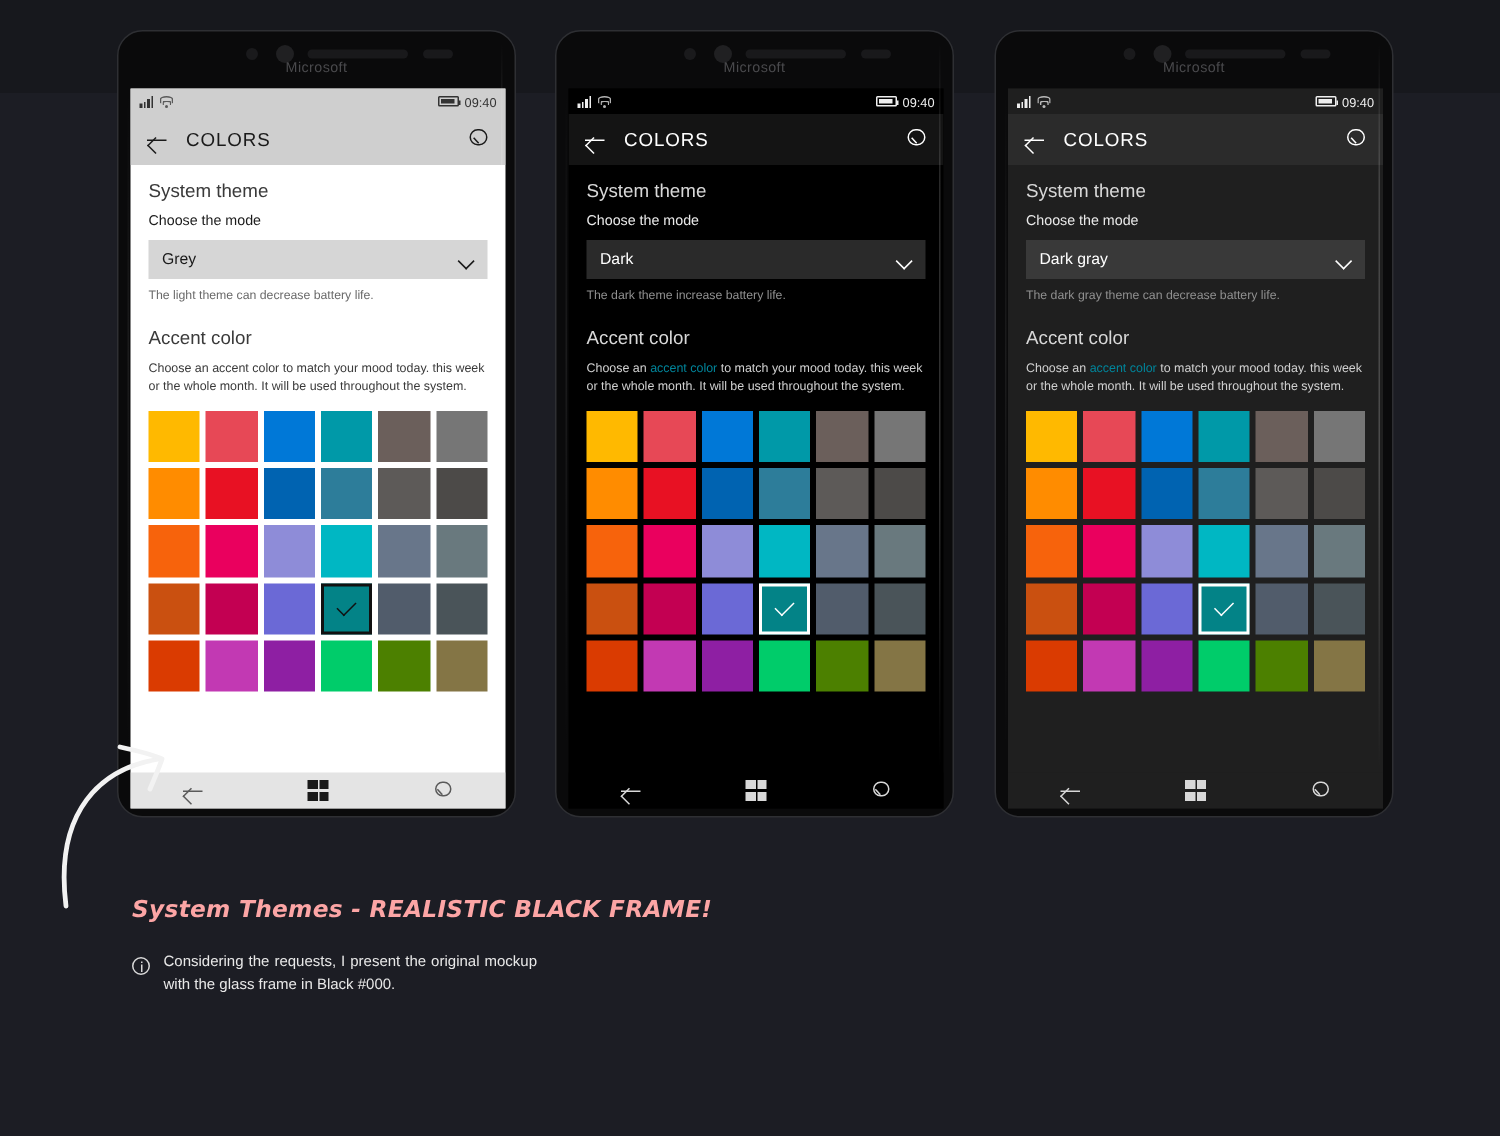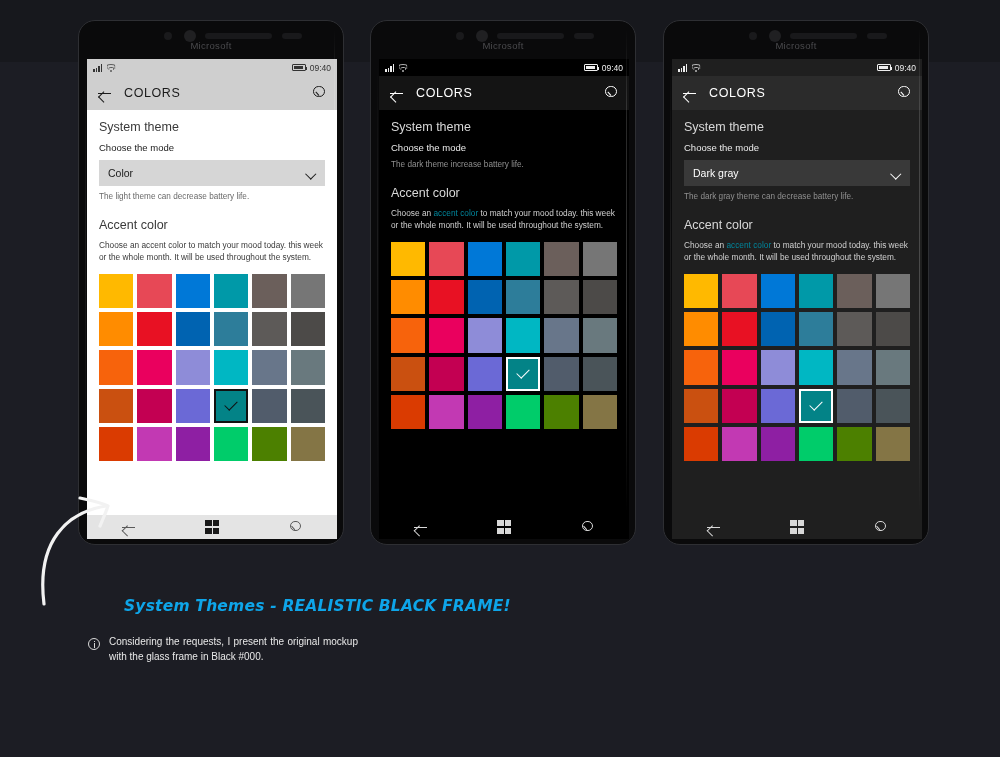--- a/index.html
+++ b/index.html
@@ -173,21 +173,21 @@
   .nav-search { width:13px; height:13px; position:relative; cursor:pointer; }
   .nav-search:before { content:""; position:absolute; left:1px; top:0; width:8.5px; height:8.5px; border:1.2px solid currentColor; border-radius:50%; }
   .nav-search:after { content:""; position:absolute; left:1px; top:8.5px; width:4.5px; height:1.2px; background:currentColor; transform:rotate(48deg); transform-origin:right center; }
 
   
   .arrow-wrap { position:absolute; left:28px; top:492px; width:105px; height:125px; }
   .headline {
     position:absolute; left:88px; top:597px;
     font-family:"DejaVu Sans", sans-serif;
     font-size:15.5px; font-weight:bold; font-style:italic;
-    letter-spacing:.2px; color:#0ea5e9; white-space:nowrap;margin-left:36px;
+    letter-spacing:.2px; color:#fca5a5; white-space:nowrap;
   }
   .captions { position:absolute; left:88px; top:635px; width:890px; display:flex; gap:22px; }
   .cap { display:flex; gap:9px; }
   .cap.c1 { width:270px; }
   .cap.c2 { width:270px; }
   .cap.c3 { width:285px; }
   .info-ic {
     flex:none; width:12px; height:12px; border:1.1px solid #d8d8d8; border-radius:50%;
     position:relative; margin-top:3px;
   }
@@ -236,21 +236,21 @@
           </div>
           <div class="appbar">
             <div class="back-arrow"></div>
             <div class="appbar-title">COLORS</div>
             <div class="search-ic"></div>
           </div>
           <div class="content">
             <div class="sec-title">System theme</div>
             <div class="sub-label">Choose the mode</div>
             <div class="combo">
-              <span>Color</span>
+              <span>Grey</span>
               <span class="chev"></span>
             </div>
             <div class="hint">The light theme can decrease battery life.</div>
             <div class="sec-title accent-head">Accent color</div>
             <div class="desc"><span>Choose an </span><span>accent color</span><span> to match your mood today. this week or the whole month. It will be used throughout the system.</span></div>
             <div class="swatch-grid">
               <div class="sw">
                 <div class="fill" style="background:#FFB900"></div>
               </div>
               <div class="sw">
@@ -389,20 +389,24 @@
             </div>
           </div>
           <div class="appbar">
             <div class="back-arrow"></div>
             <div class="appbar-title">COLORS</div>
             <div class="search-ic"></div>
           </div>
           <div class="content">
             <div class="sec-title">System theme</div>
             <div class="sub-label">Choose the mode</div>
+            <div class="combo">
+              <span>Dark</span>
+              <span class="chev"></span>
+            </div>
             <div class="hint">The dark theme increase battery life.</div>
             <div class="sec-title accent-head">Accent color</div>
             <div class="desc"><span>Choose an </span><span class="hl">accent color</span><span> to match your mood today. this week or the whole month. It will be used throughout the system.</span></div>
             <div class="swatch-grid">
               <div class="sw">
                 <div class="fill" style="background:#FFB900"></div>
               </div>
               <div class="sw">
                 <div class="fill" style="background:#E74856"></div>
               </div>

